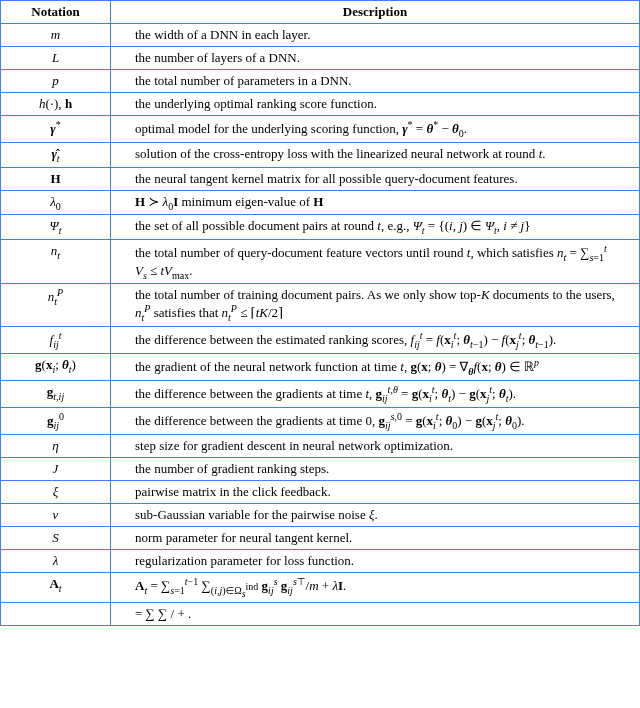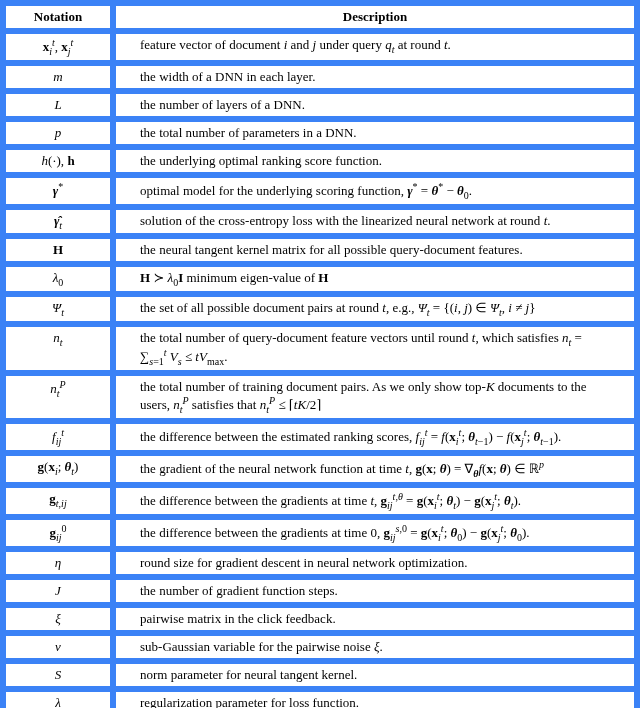--- a/index.html
+++ b/index.html
@@ -17,21 +17,21 @@
       min-height: 708px;
     }
 
     .table-container {
       width: 100%;
       border-collapse: collapse;
       border: 1px solid #000;
     }
 
     .table-container th, .table-container td {
-      border: 6px solid #3b82f6;
+      border: 1px solid #3b82f6;
       padding: 3px 24px;
       vertical-align: top;
     }
 
     .table-container thead th {
       text-align: center;
       font-weight: bold;
       background: #fff;
       font-size: 13px;
     }
@@ -62,24 +62,20 @@
 <body>
 
 <table class="table-container">
   <thead>
     <tr>
       <th class="col-notation">Notation</th>
       <th class="col-description">Description</th>
     </tr>
   </thead>
   <tbody id="table-body">
-      <tr>
-    <td class="notation-cell"><b>x</b><sub><i>i</i></sub><sup><i>t</i></sup>, <b>x</b><sub><i>j</i></sub><sup><i>t</i></sup></td>
-    <td class="desc-cell">feature vector of document <i>i</i> and <i>j</i> under query <i>q</i><sub><i>t</i></sub> at round <i>t</i>.</td>
-  </tr>
       <tr>
     <td class="notation-cell"><i>m</i></td>
     <td class="desc-cell">the width of a DNN in each layer.</td>
   </tr>
       <tr>
     <td class="notation-cell"><i>L</i></td>
     <td class="desc-cell">the number of layers of a DNN.</td>
   </tr>
       <tr>
     <td class="notation-cell"><i>p</i></td>
@@ -128,25 +124,25 @@
       <tr>
     <td class="notation-cell"><b>g</b><sub><i>t</i>,<i>ij</i></sub></td>
     <td class="desc-cell">the difference between the gradients at time <i>t</i>, <b>g</b><sub><i>ij</i></sub><sup><i>t</i>,<i>θ</i></sup> = <b>g</b>(<b>x</b><sub><i>i</i></sub><sup><i>t</i></sup>; <b><i>θ</i></b><sub><i>t</i></sub>) − <b>g</b>(<b>x</b><sub><i>j</i></sub><sup><i>t</i></sup>; <b><i>θ</i></b><sub><i>t</i></sub>).</td>
   </tr>
       <tr>
     <td class="notation-cell"><b>g</b><sub><i>ij</i></sub><sup>0</sup></td>
     <td class="desc-cell">the difference between the gradients at time 0, <b>g</b><sub><i>ij</i></sub><sup><i>s</i>,0</sup> = <b>g</b>(<b>x</b><sub><i>i</i></sub><sup><i>t</i></sup>; <b><i>θ</i></b><sub>0</sub>) − <b>g</b>(<b>x</b><sub><i>j</i></sub><sup><i>t</i></sup>; <b><i>θ</i></b><sub>0</sub>).</td>
   </tr>
       <tr>
     <td class="notation-cell"><i>η</i></td>
-    <td class="desc-cell">round size for gradient descent in neural network optimization.</td>
+    <td class="desc-cell">step size for gradient descent in neural network optimization.</td>
   </tr>
       <tr>
     <td class="notation-cell"><i>J</i></td>
-    <td class="desc-cell">the number of gradient function steps.</td>
+    <td class="desc-cell">the number of gradient ranking steps.</td>
   </tr>
       <tr>
     <td class="notation-cell"><i>ξ</i></td>
     <td class="desc-cell">pairwise matrix in the click feedback.</td>
   </tr>
       <tr>
     <td class="notation-cell"><i>ν</i></td>
     <td class="desc-cell">sub-Gaussian variable for the pairwise noise <i>ξ</i>.</td>
   </tr>
       <tr>

